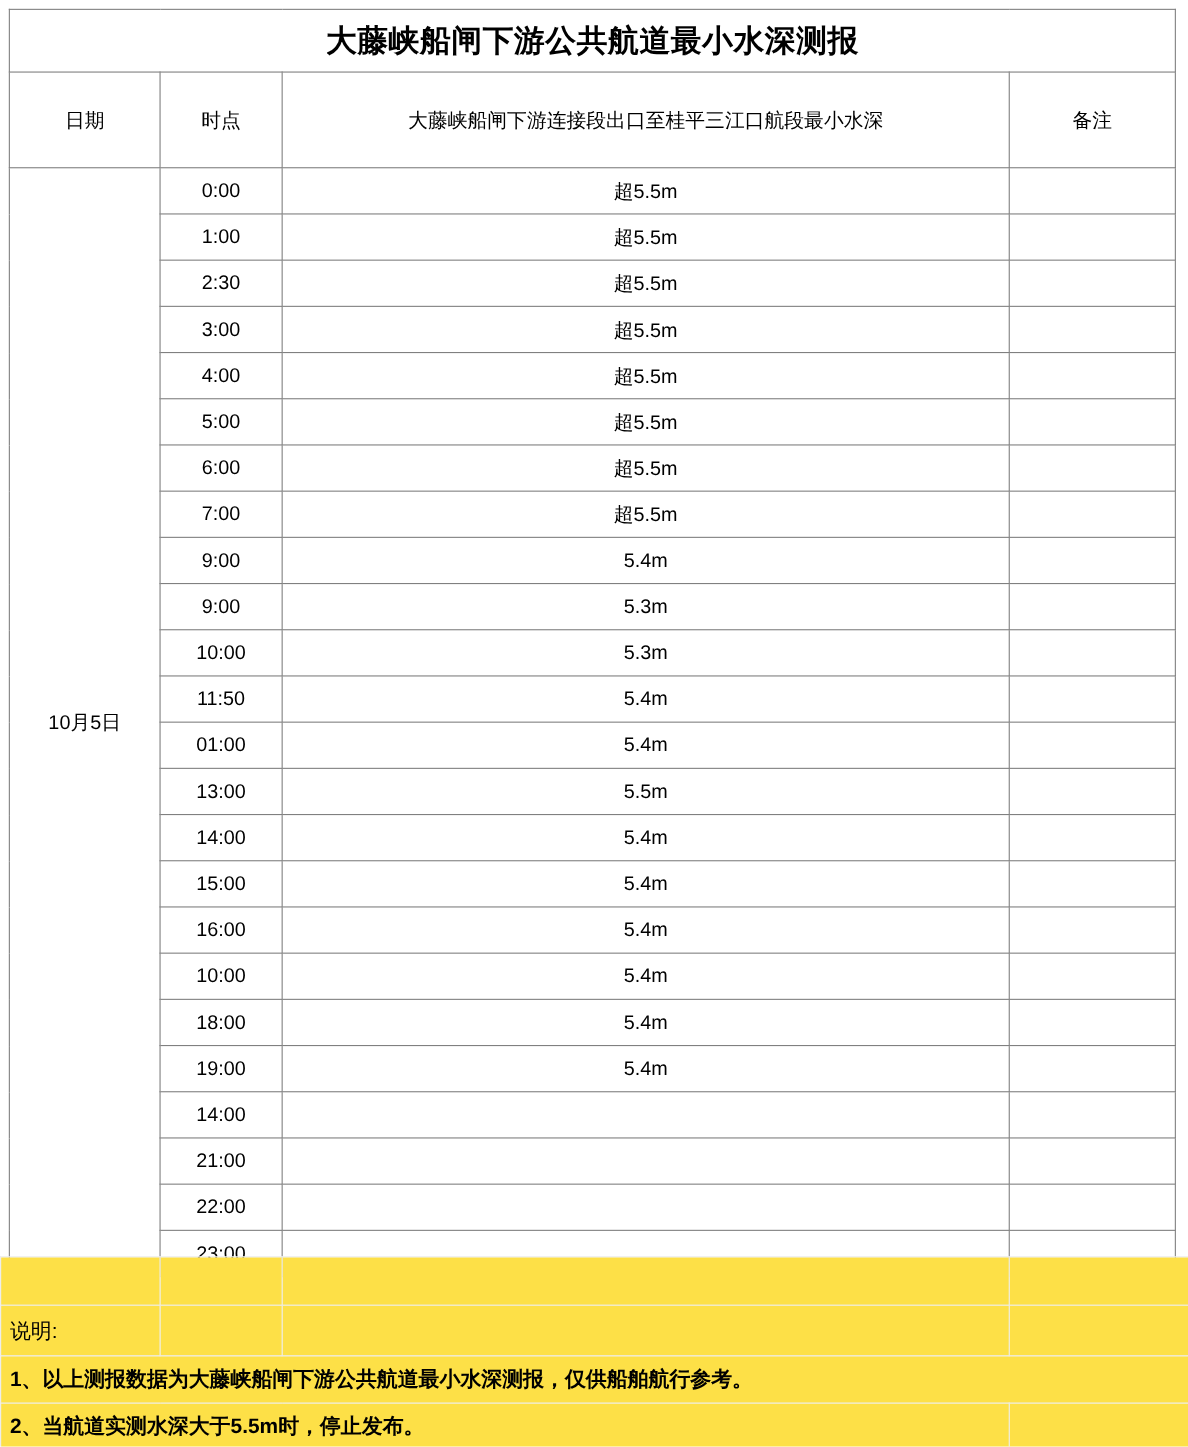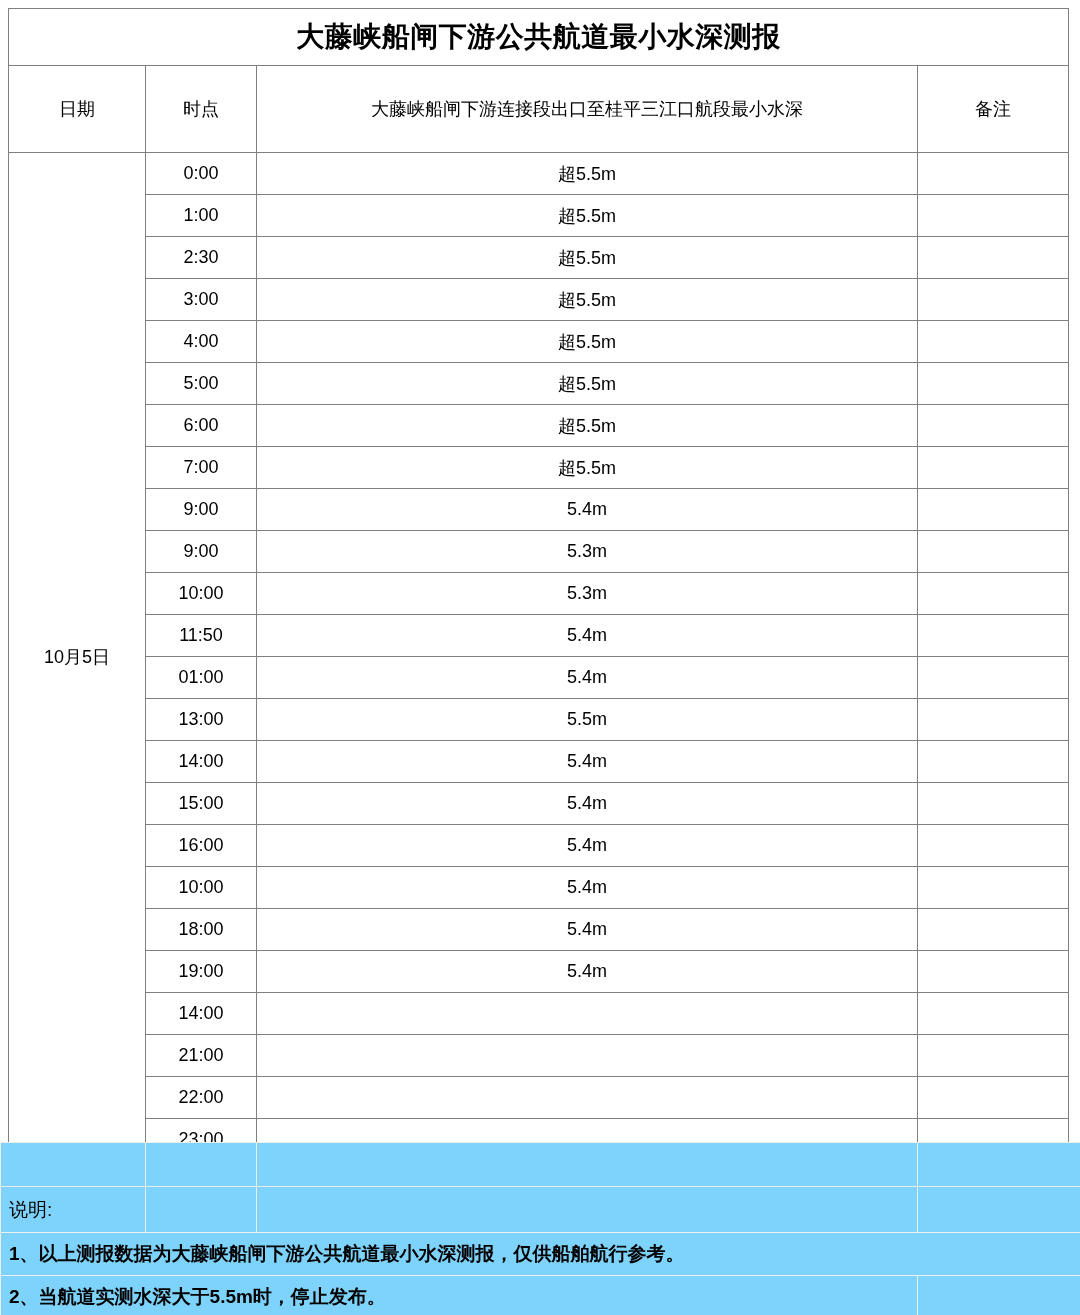--- a/index.html
+++ b/index.html
@@ -76,21 +76,21 @@
     border-collapse: collapse;
     table-layout: fixed;
     width: 1080px;
   }
   table.footer td {
     border: 1px solid #ededed;
     padding: 0 0 0 8px;
     vertical-align: middle;
     text-align: left;
     font-size: 19px;
-    background: #7dd3fc;
+    background: #fde047;
     white-space: nowrap;
     overflow: visible;
   }
   col.f1 { width: 145px; }
   col.f2 { width: 111px; }
   col.f3 { width: 661px; }
   col.f4 { width: 163px; }
 
   tr.f-blank td { height: 43px; }
   tr.f-label td { height: 45px; }

